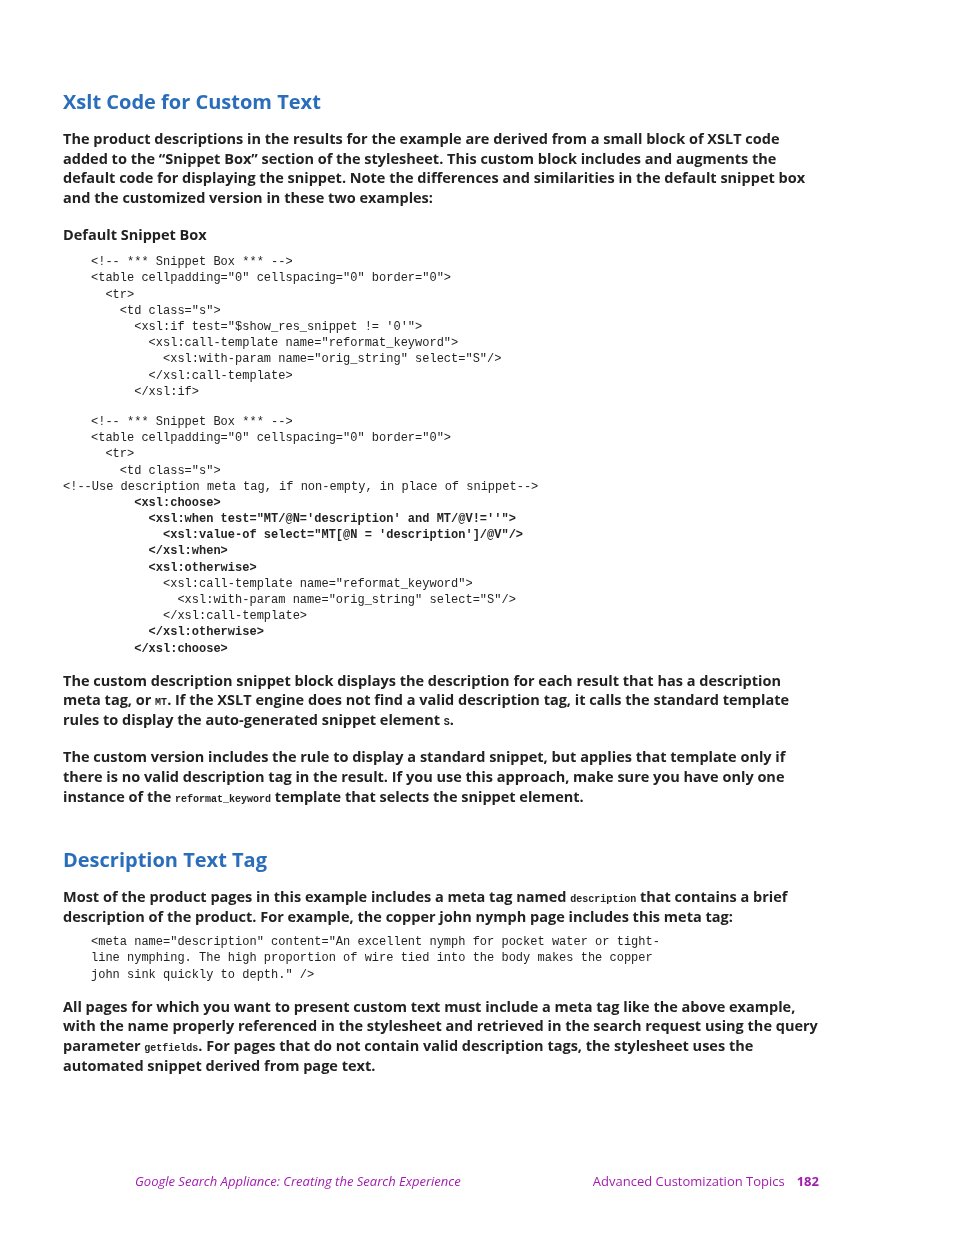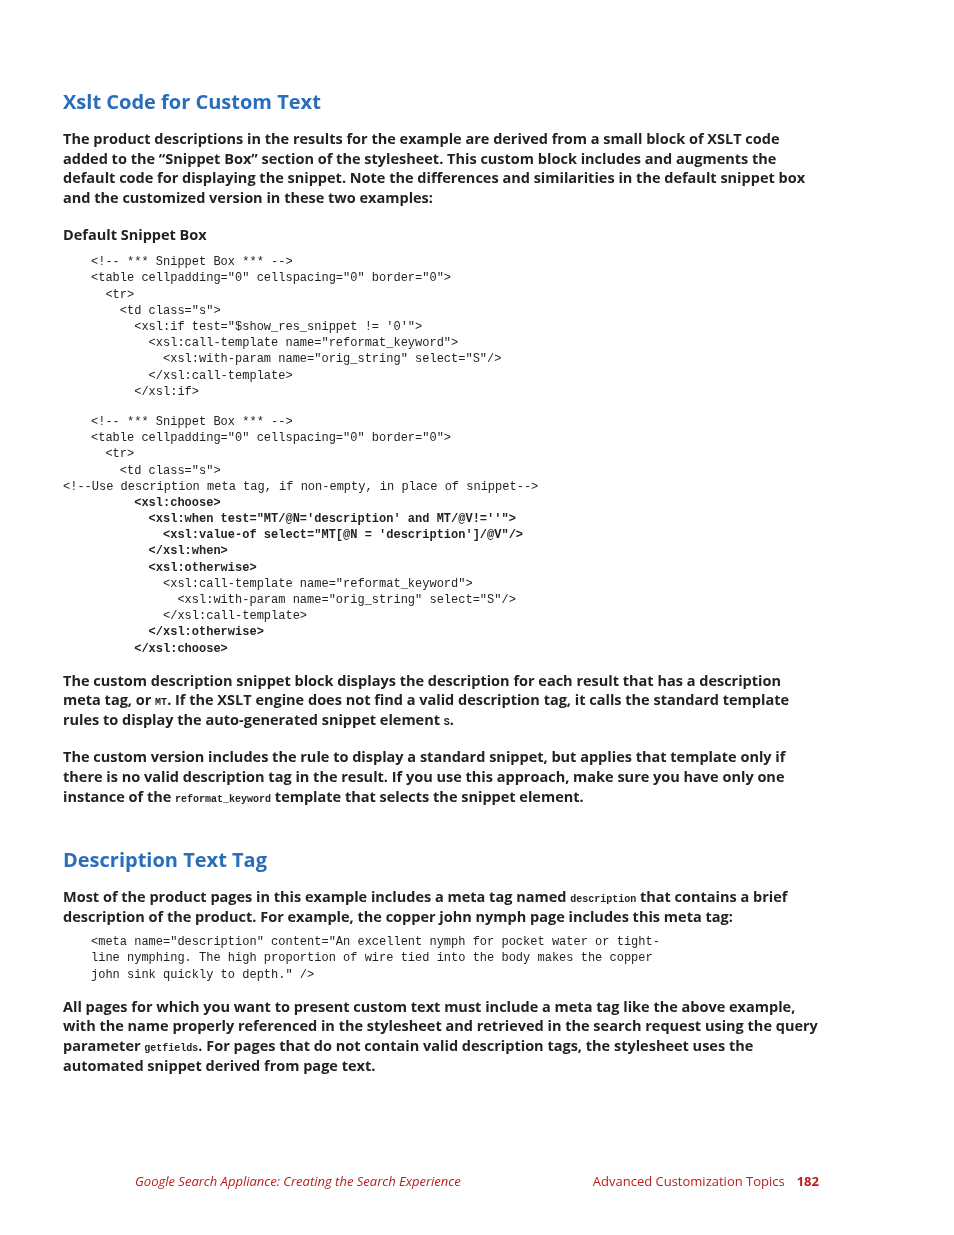--- a/index.html
+++ b/index.html
@@ -53,21 +53,21 @@
     font-size: 10px;
   }
   .footer {
     position: absolute;
     bottom: 45px;
     left: 135px;
     right: 135px;
     display: flex;
     justify-content: space-between;
     font-size: 13px;
-    color: #b91c1c;
+    color: #a21caf;
   }
   .footer .left {
     font-style: italic;
   }
   .footer .right .num {
     font-weight: 700;
     margin-left: 12px;
   }
 </style>
 </head>

